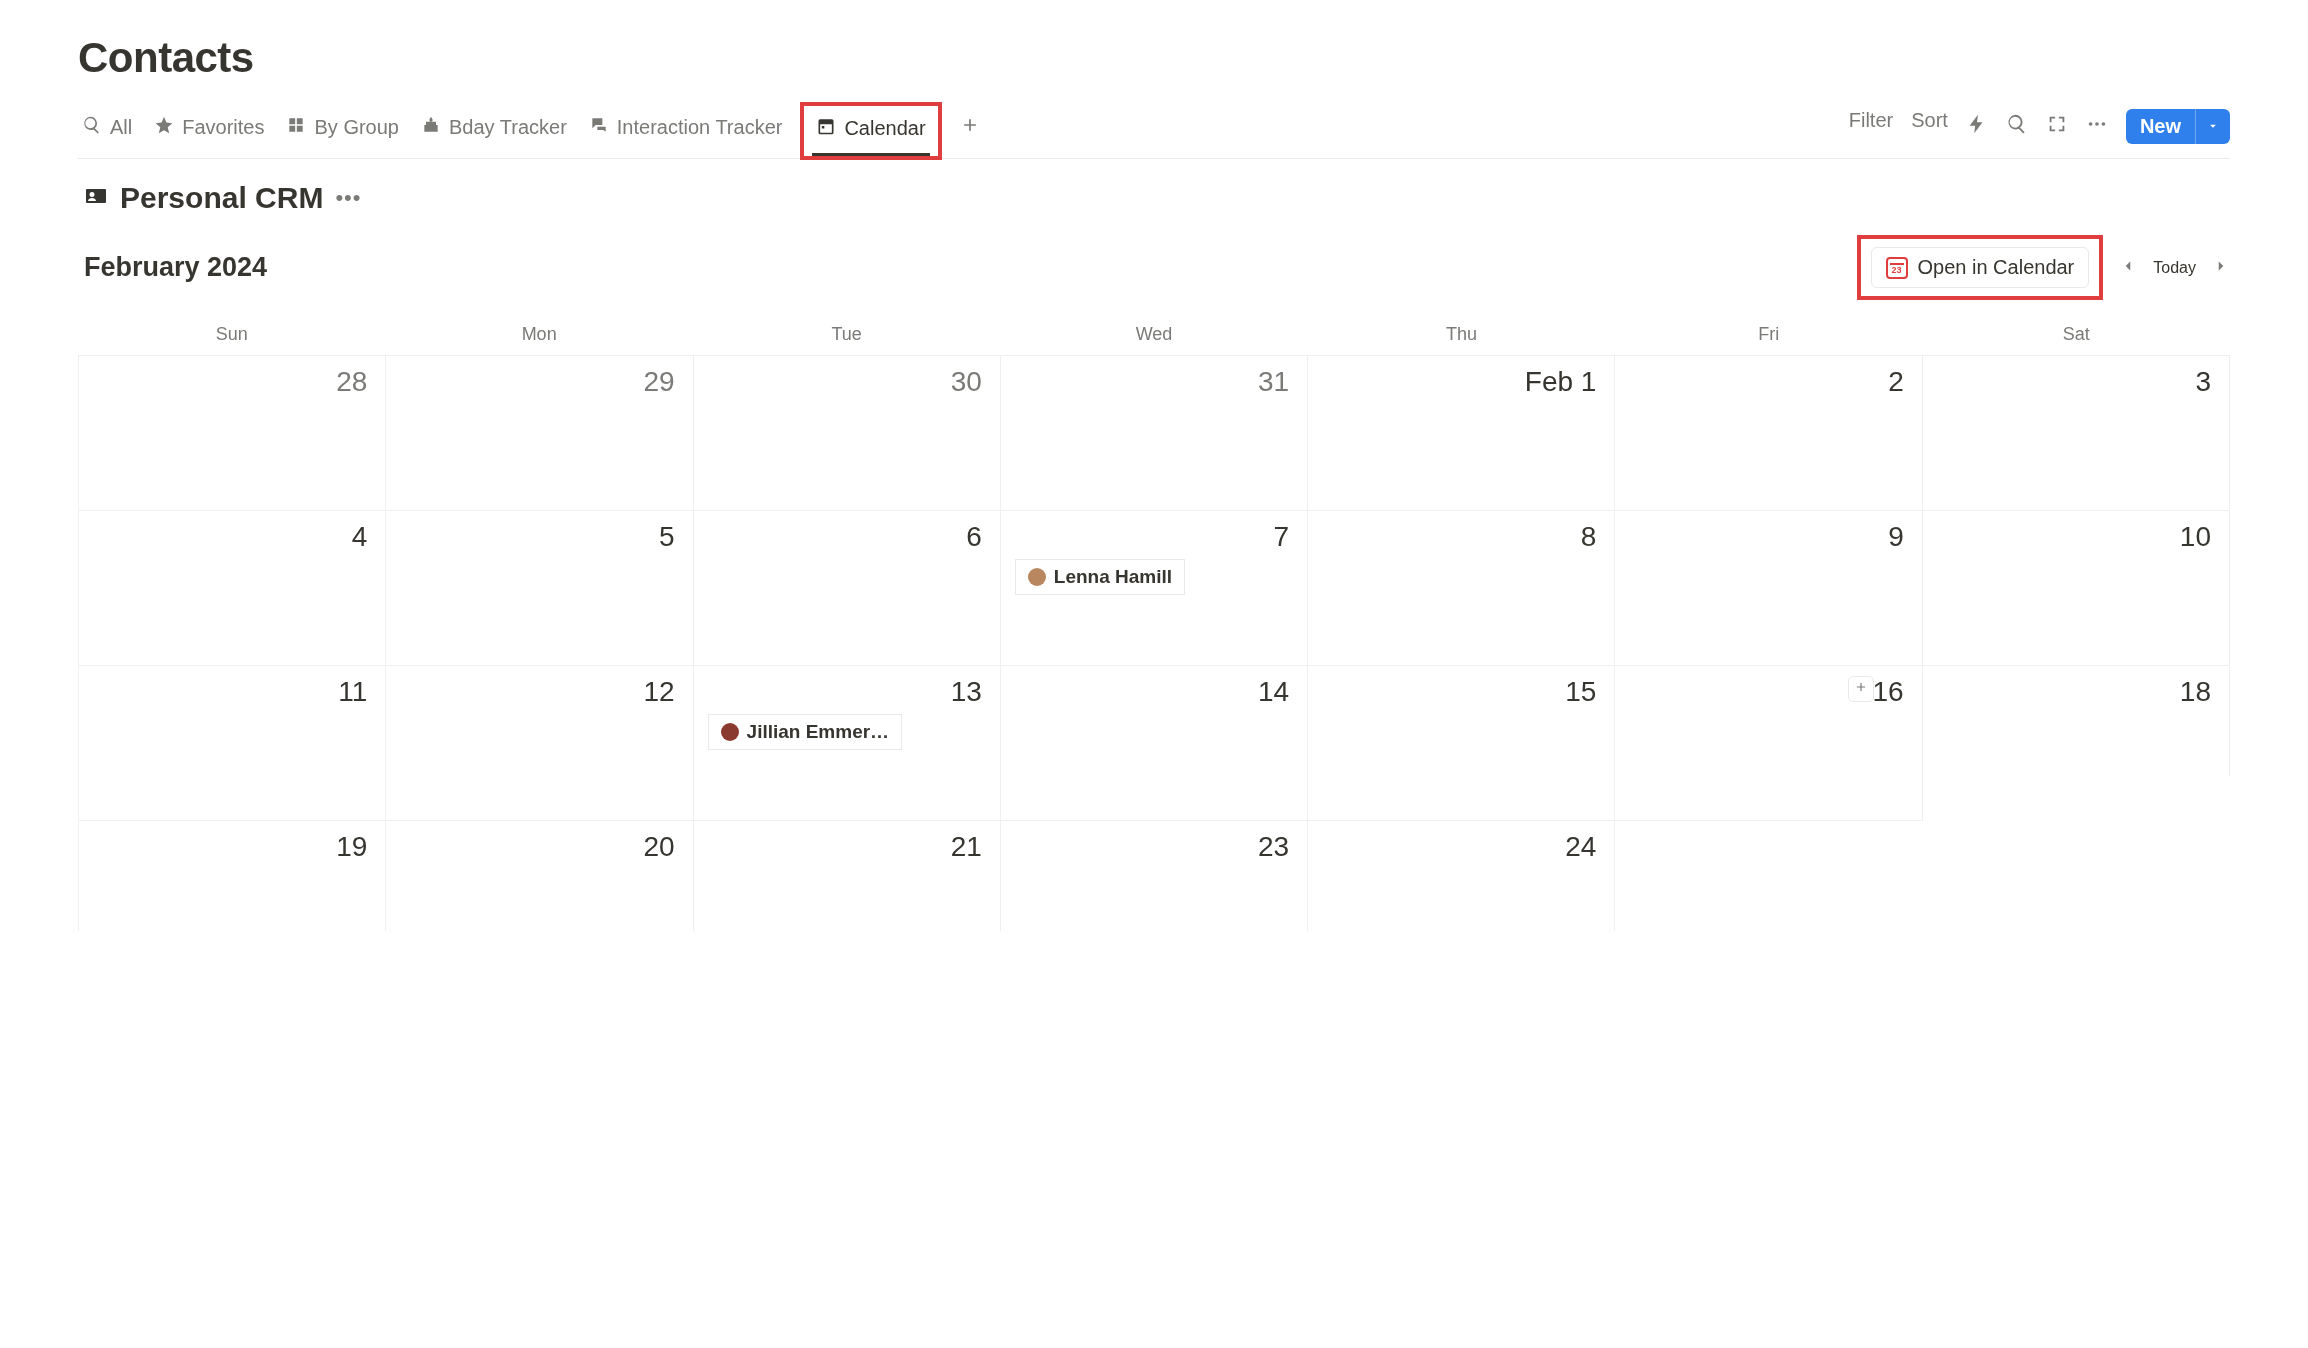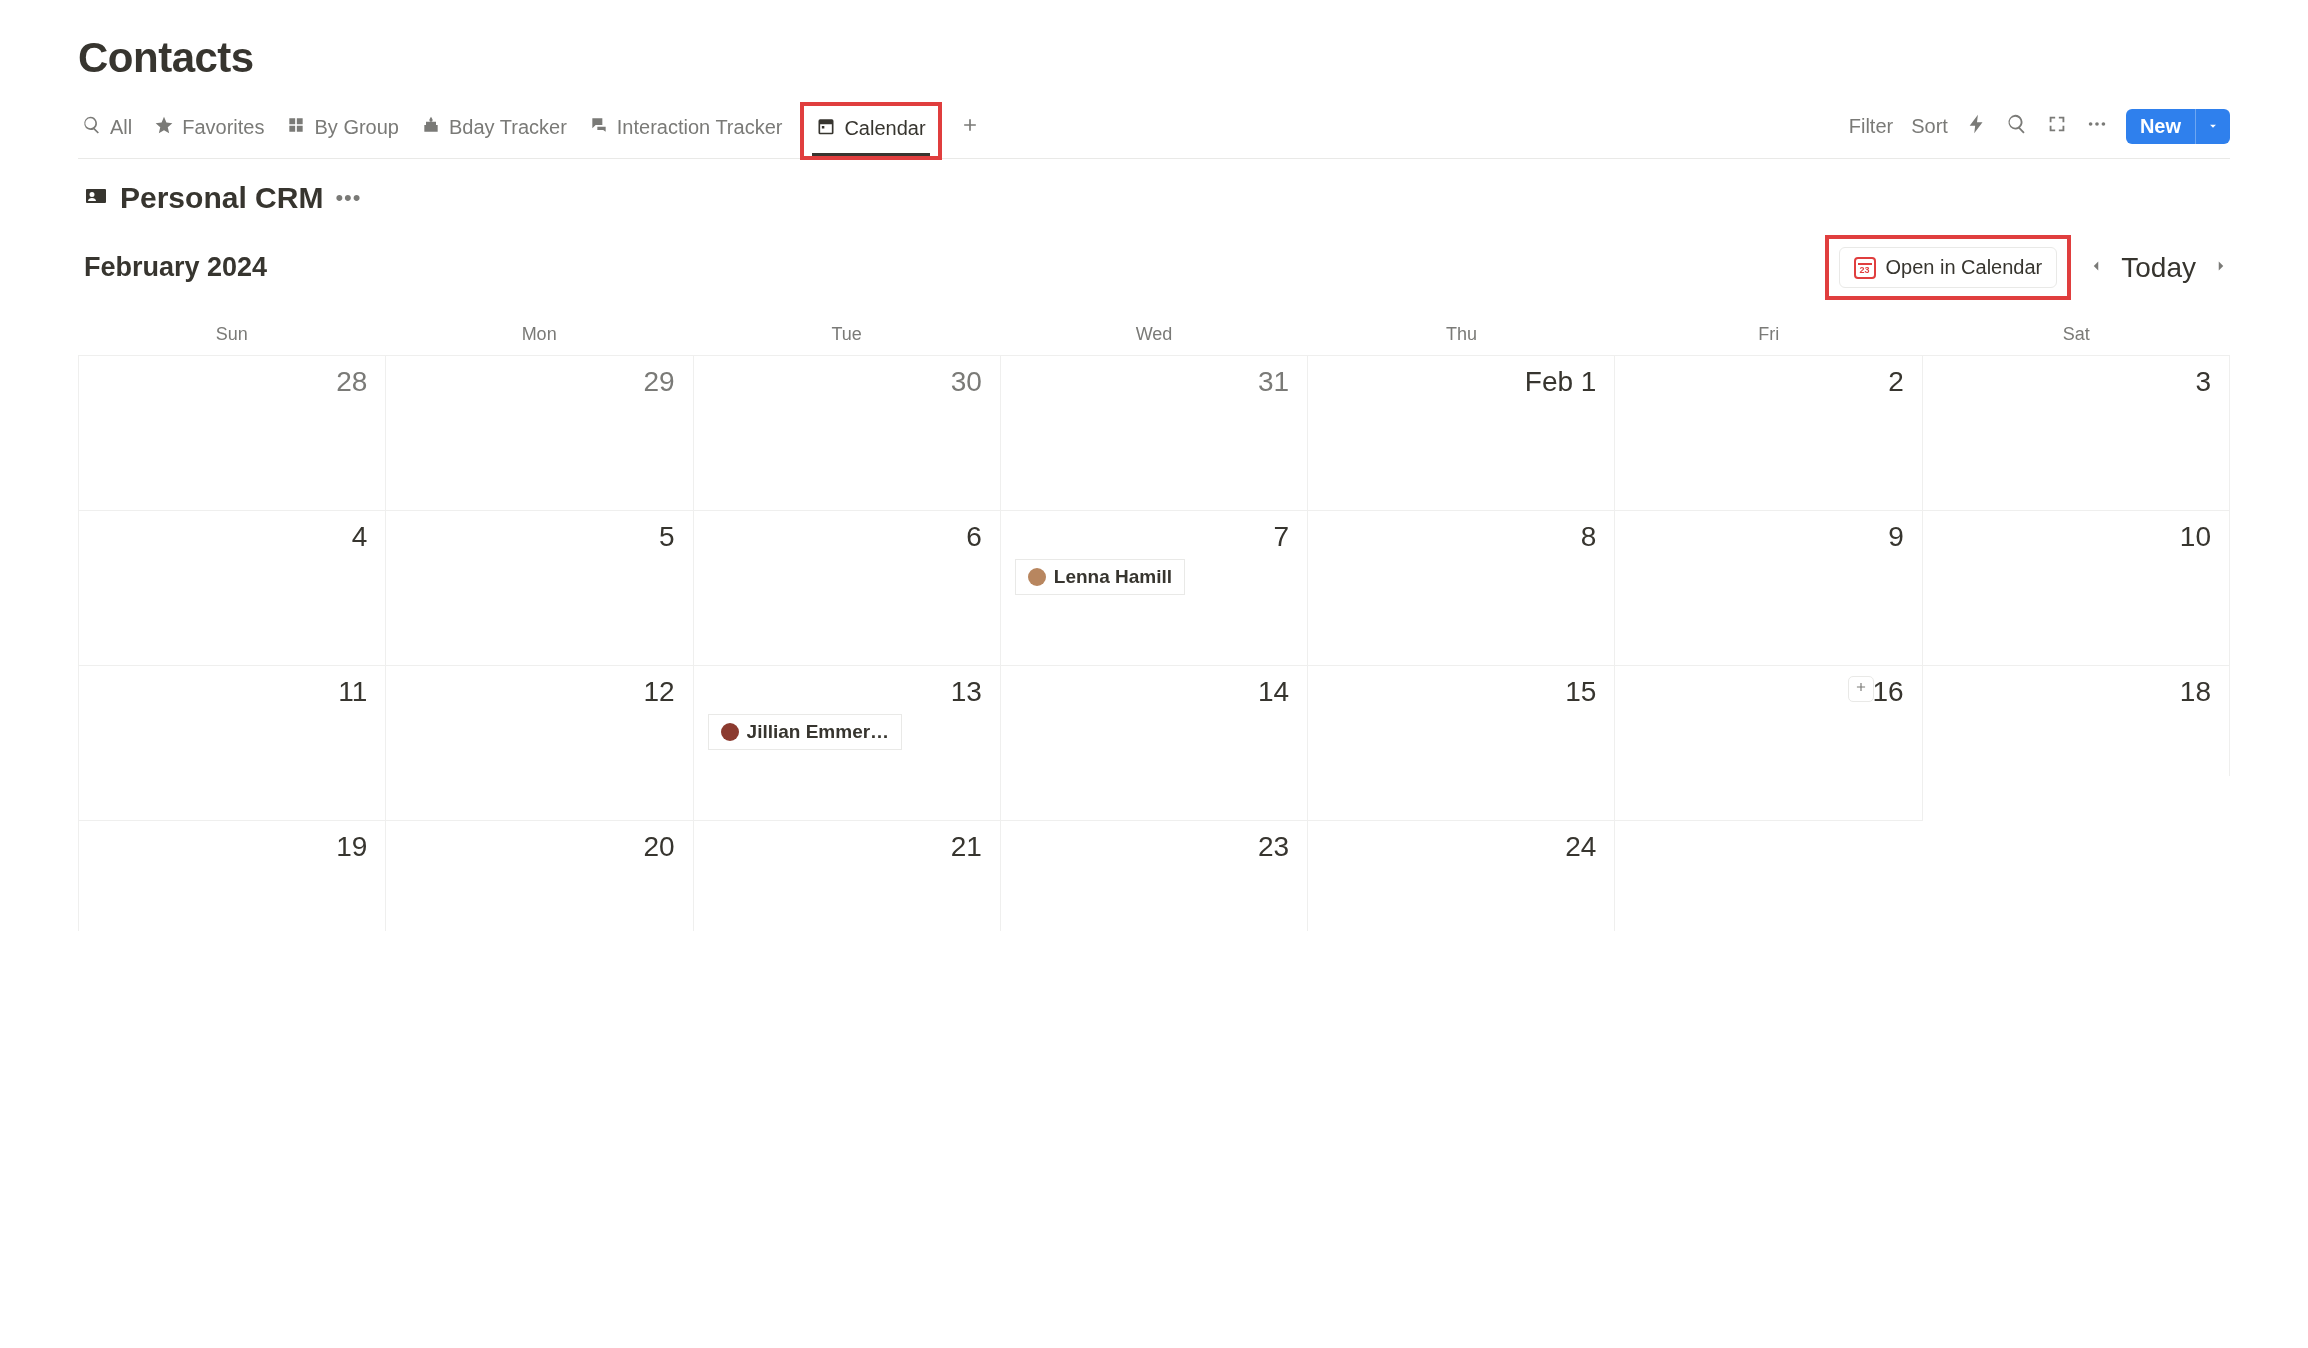--- a/index.html
+++ b/index.html
@@ -19,21 +19,21 @@
   
   .tabs-row{display:flex;align-items:center;justify-content:space-between;border-bottom:1px solid var(--line);}
   .tabs{display:flex;align-items:center;gap:14px;}
   .tab{display:flex;align-items:center;gap:8px;padding:8px 4px 12px 4px;color:var(--muted);font-size:20px;font-weight:500;cursor:pointer;border-bottom:3px solid transparent;margin-bottom:-2px;}
   .tab svg{width:20px;height:20px;fill:currentColor;}
   .tab.active{color:var(--text);border-bottom-color:var(--text);}
   .tab.add{color:var(--muted);}
   .highlight-box{border:4px solid var(--red);padding:2px 8px 0 8px;margin-bottom:-2px;}
   .highlight-box .tab{margin-bottom:0;}
 
-  .toolbar{display:flex;align-items:center;gap:18px;padding-bottom:8px;margin-left:38px;}
+  .toolbar{display:flex;gap:18px;padding-bottom:8px;margin-left:38px;}
   .tool-text{color:var(--muted);font-size:20px;font-weight:500;cursor:pointer;}
   .tool-icon{color:var(--muted);cursor:pointer;display:flex;align-items:center;}
   .tool-icon svg{width:22px;height:22px;fill:currentColor;}
   .new-btn{background:var(--blue);color:#fff;font-size:20px;font-weight:600;border-radius:6px;display:flex;align-items:stretch;overflow:hidden;cursor:pointer;}
   .new-btn .label{padding:6px 14px;}
   .new-btn .caret{padding:6px 10px;border-left:1px solid rgba(255,255,255,0.3);display:flex;align-items:center;}
   .new-btn svg{width:14px;height:14px;fill:#fff;}
 
   
   .db-row{display:flex;align-items:center;gap:12px;padding:22px 0 6px 6px;}
@@ -45,21 +45,21 @@
   .cal-bar{display:flex;align-items:center;justify-content:space-between;padding:14px 0 18px 6px;}
   .cal-month{font-size:27px;font-weight:700;}
   .cal-right{display:flex;align-items:center;gap:16px;}
   .open-cal-wrap{border:4px solid var(--red);padding:8px 10px;}
   .open-cal{display:flex;align-items:center;gap:10px;border:1px solid var(--line);border-radius:6px;padding:8px 14px;font-size:20px;font-weight:500;cursor:pointer;background:#fff;}
   .cal-icon{width:22px;height:22px;border:2px solid var(--red);border-radius:4px;position:relative;display:flex;align-items:center;justify-content:center;}
   .cal-icon::before{content:"";position:absolute;top:4px;left:2px;right:2px;height:2px;background:var(--red);}
   .cal-icon span{font-size:9px;color:var(--red);font-weight:700;margin-top:4px;}
   .nav-arrow{color:var(--muted);cursor:pointer;display:flex;}
   .nav-arrow svg{width:18px;height:18px;fill:currentColor;}
-  .today-btn{font-size:28px;font-weight:500;color:var(--text);cursor:pointer;}
+  .today-btn{font-size:16px;font-weight:500;color:var(--text);cursor:pointer;}
 
   
   .weekdays{display:grid;grid-template-columns:repeat(7,1fr);}
   .wd{text-align:center;color:var(--muted);font-size:18px;font-weight:400;padding:6px 0 10px 0;}
   .grid{display:grid;grid-template-columns:repeat(7,1fr);border-left:1px solid var(--line-soft);border-top:1px solid var(--line-soft);}
   .cell{height:155px;border-right:1px solid var(--line-soft);border-bottom:1px solid var(--line-soft);position:relative;padding:12px 14px;}
   .cell.last-row{height:110px;border-bottom:none;}
   .daynum{position:absolute;top:10px;right:18px;font-size:28px;font-weight:400;color:var(--text);}
   .daynum.other{color:var(--muted);}
   .event{margin-top:36px;display:inline-flex;align-items:center;gap:8px;border:1px solid var(--line);border-radius:0;padding:6px 12px;background:#fff;font-size:19px;font-weight:600;max-width:95%;cursor:pointer;}

